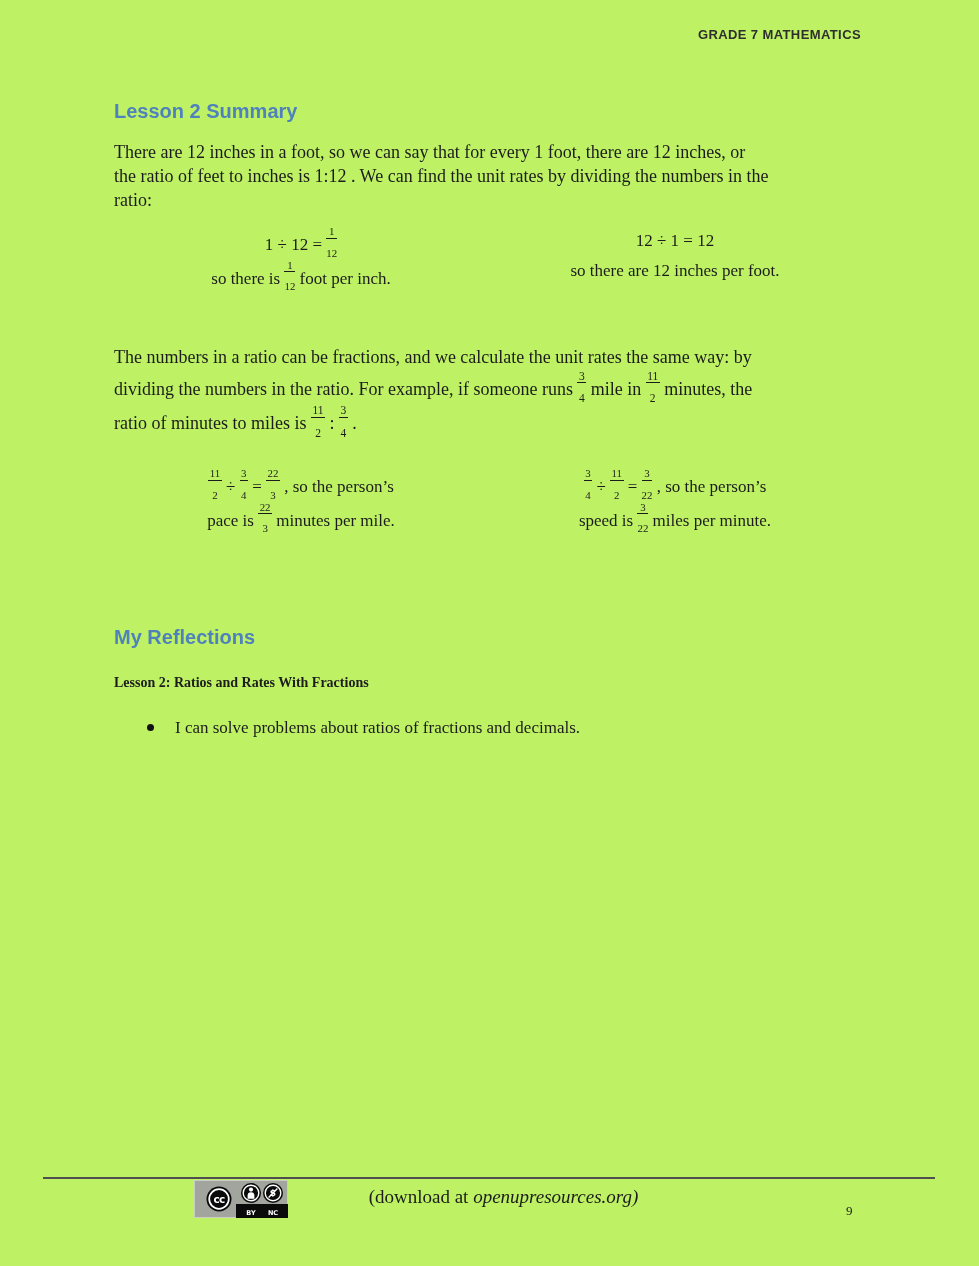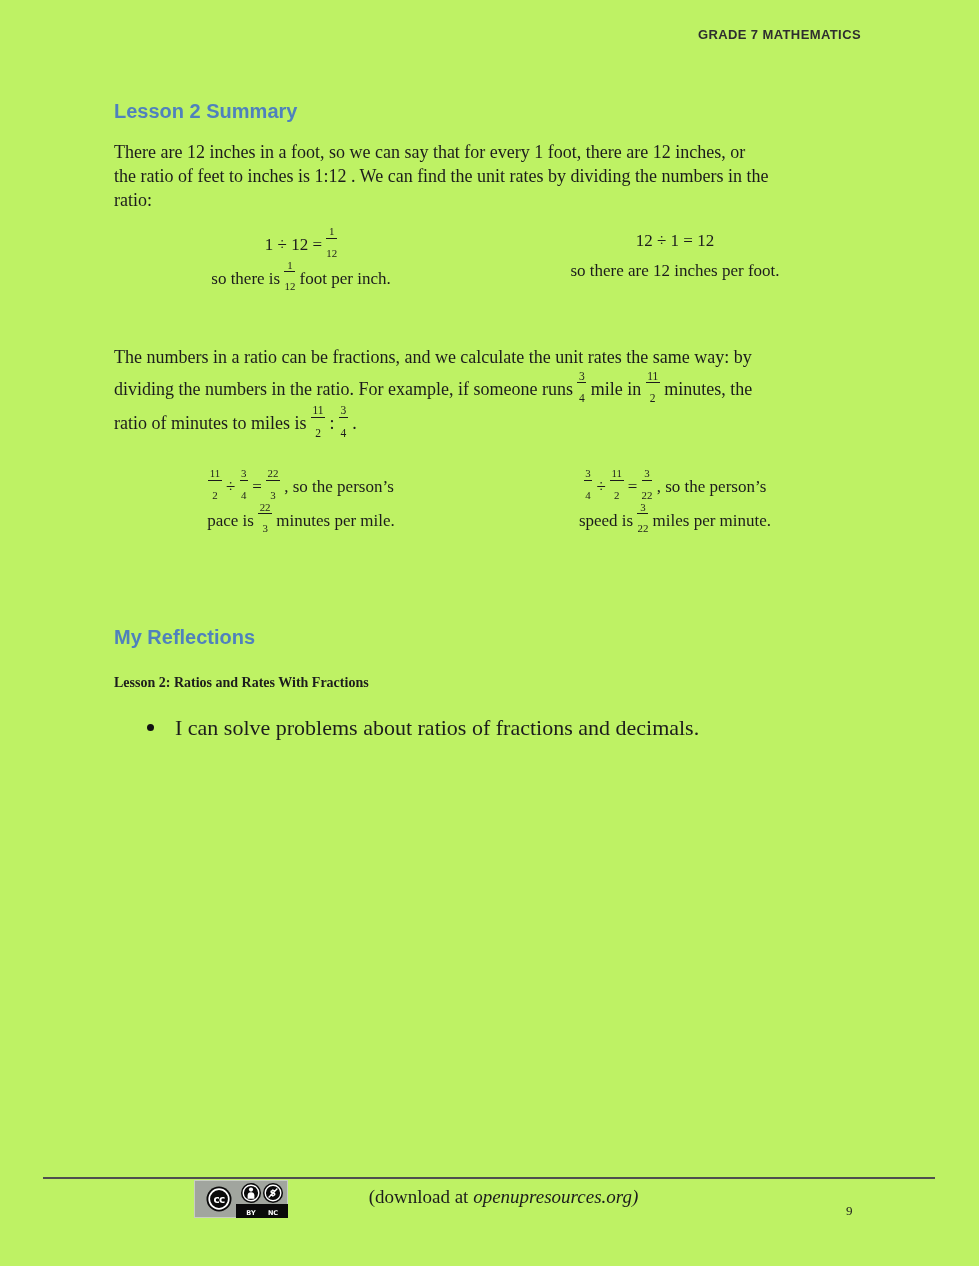--- a/index.html
+++ b/index.html
@@ -56,21 +56,21 @@
   .frac .num{display:block;border-bottom:1.2px solid currentColor;padding:0 1.5px;}
   .frac .den{display:block;margin-top:9px;}
 
   #lesson-title{
     position:absolute;left:114px;top:675px;
     font-weight:bold;font-size:14px;
   }
 
   #bullet-item{
     position:absolute;left:147px;top:716px;width:700px;
-    font-size:22px;line-height:24px;
+    font-size:17px;line-height:24px;
   }
   #bullet-item .dot{
     position:absolute;left:0;top:8px;
     width:7px;height:7px;border-radius:50%;background:#111;
   }
   #bullet-item .bullet-text{display:block;margin-left:28px;}
 
   #footer-rule{
     position:absolute;left:43px;top:1177px;width:892px;height:2px;
     background:#4f4f4f;

